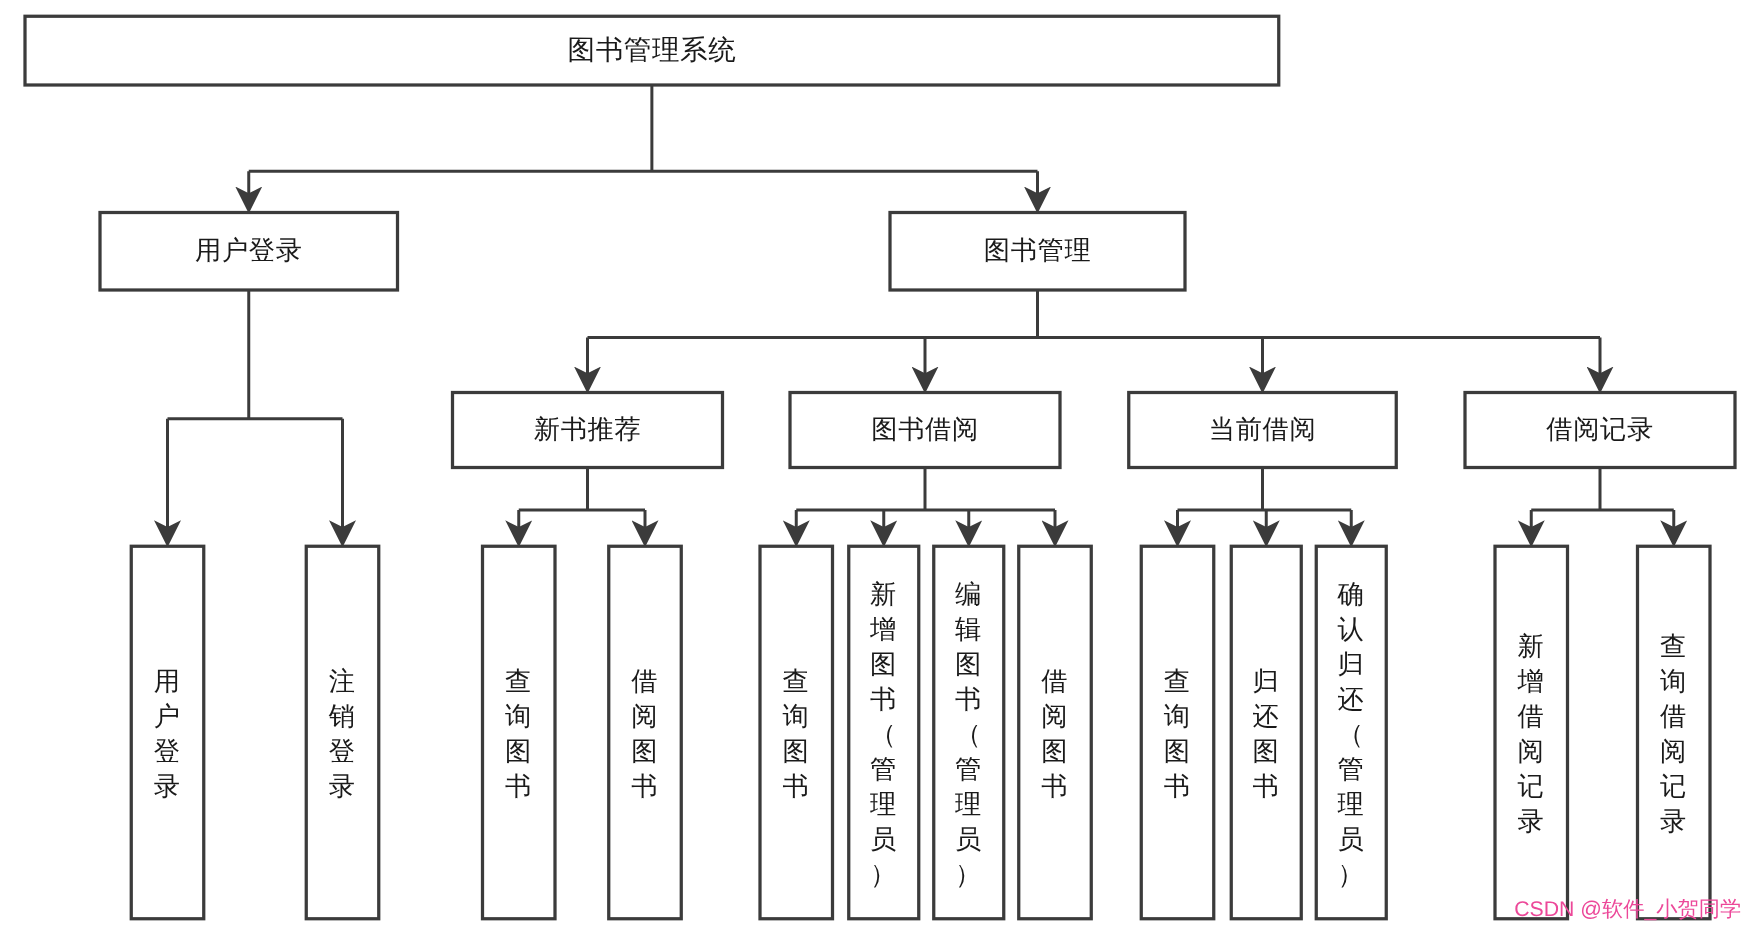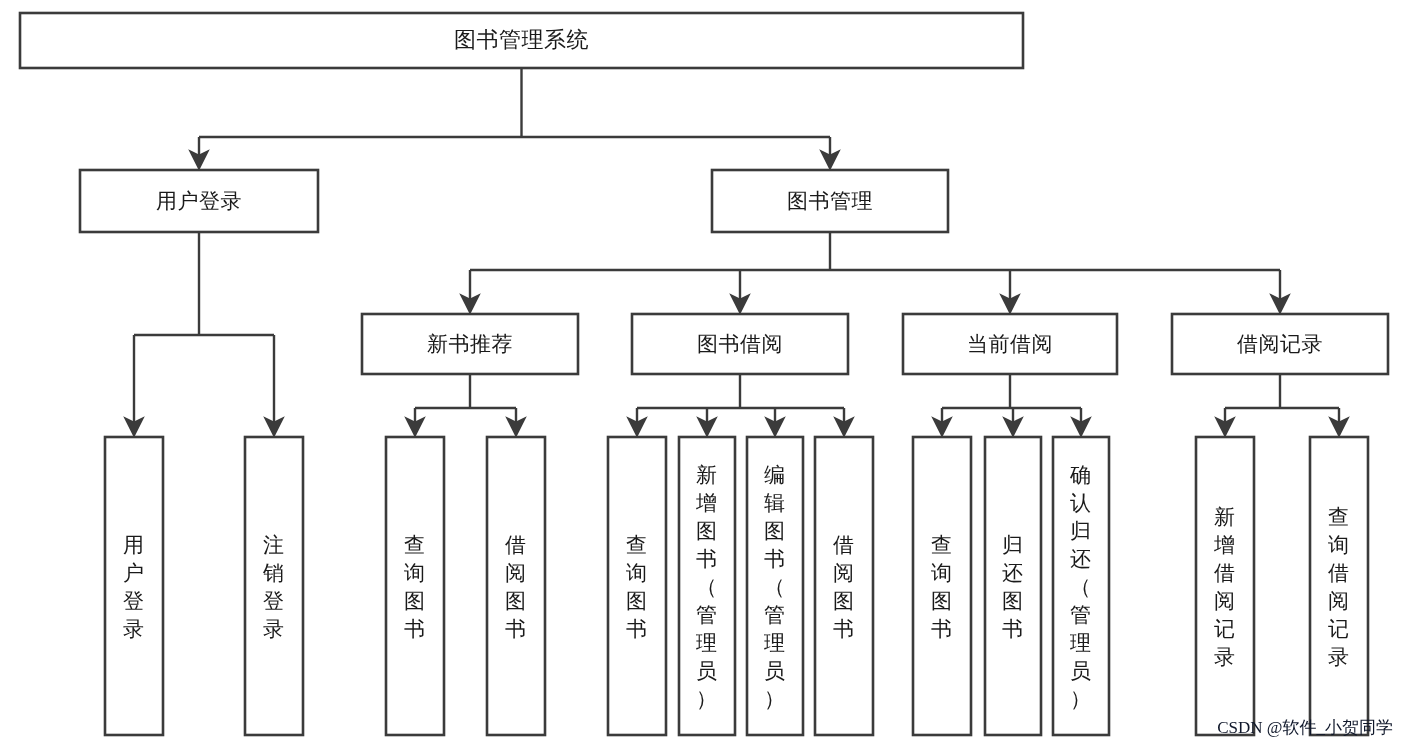--- a/index.html
+++ b/index.html
@@ -55,23 +55,23 @@
     fill: none;
   }
   .arrow-head {
     fill: #3b3b3b;
     stroke: none;
   }
   .watermark {
     position: absolute;
     right: 12px;
     bottom: 8px;
-    font-family: Liberation Serif, serif;
+    font-family: Liberation Sans, sans-serif;
     font-size: 17px;
-    color: #0f172a;
+    color: #ec4899;
     white-space: nowrap;
     user-select: none;
   }
 </style>
 </head>
 <body>
 
 <div id="diagram-root">
 
   <svg class="flow" viewBox="0 0 1405 747">

